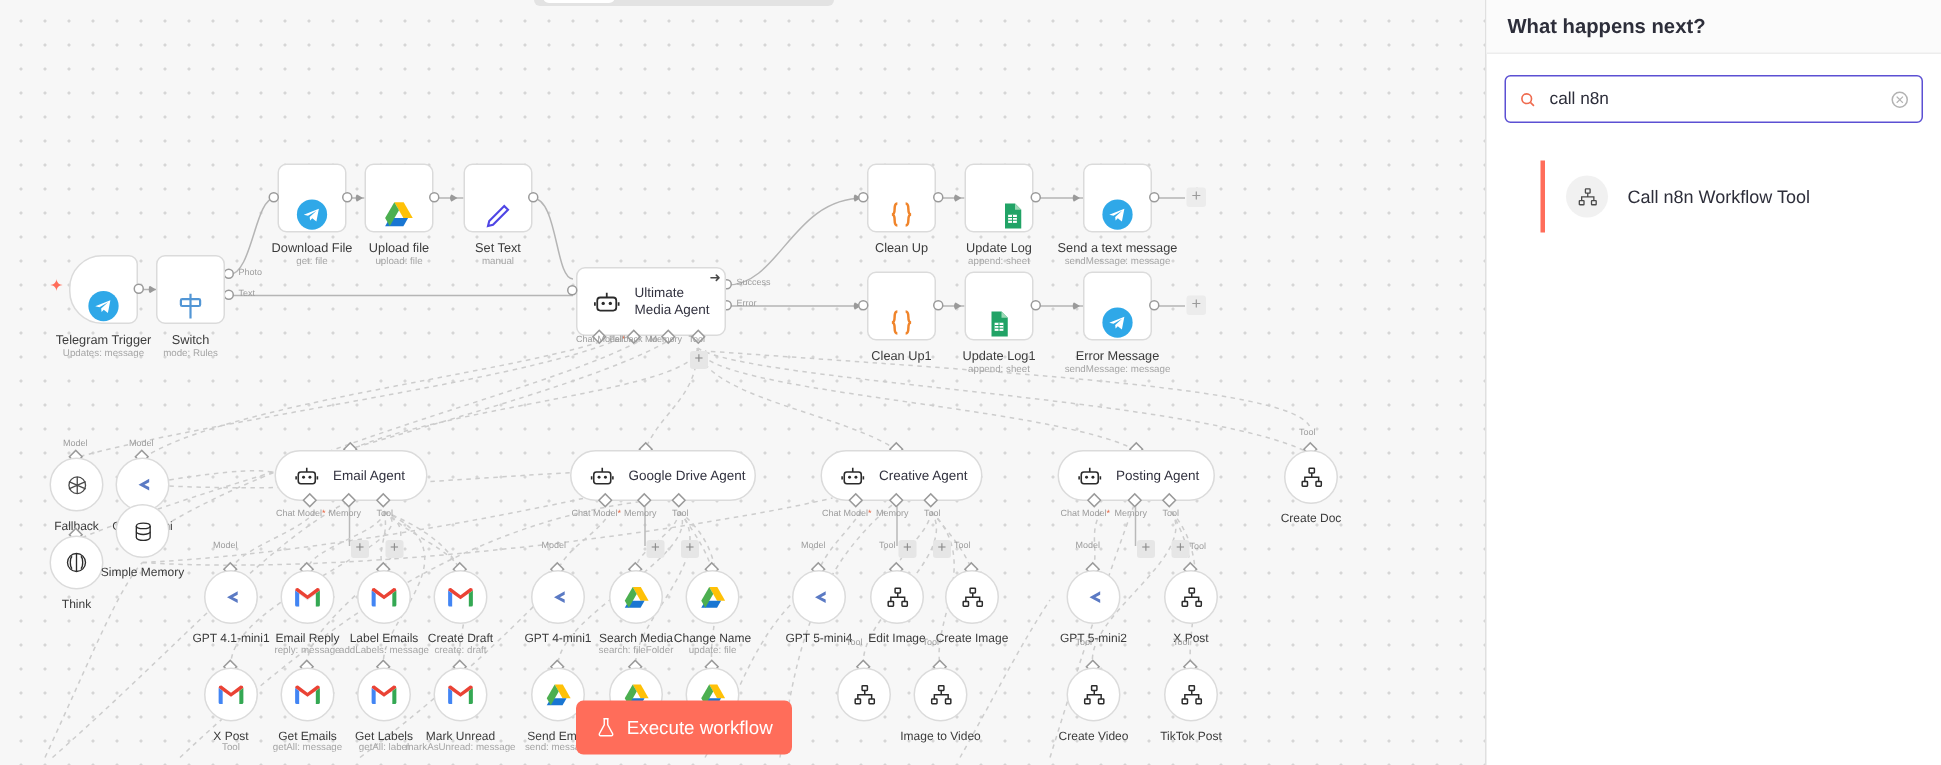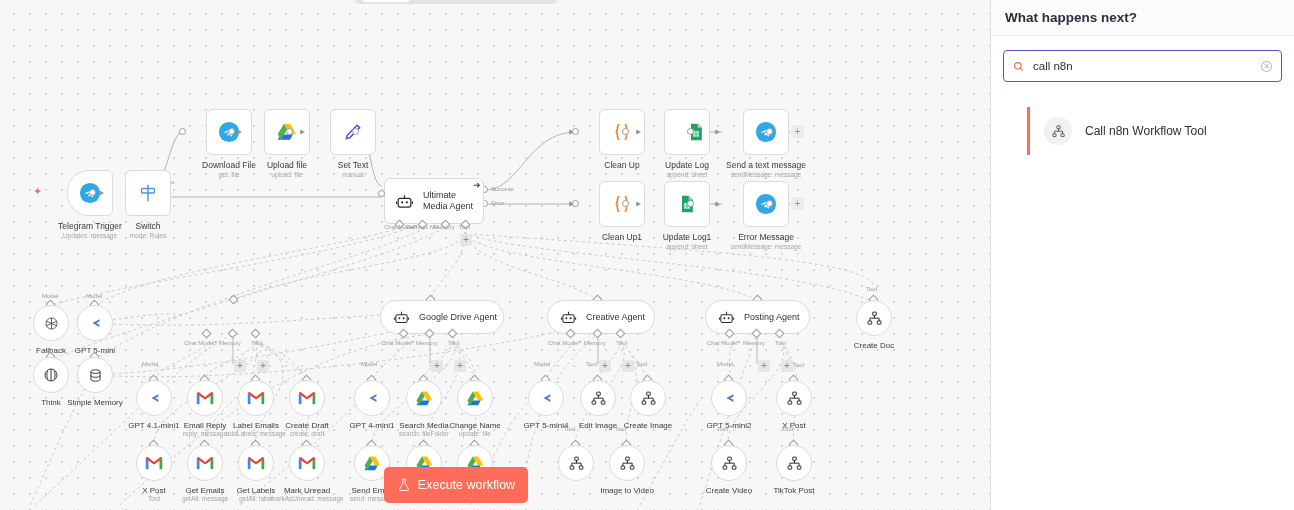--- a/index.html
+++ b/index.html
@@ -35,21 +35,21 @@
     background: #ffffff; border-radius: 4px;
   }
 
   
   .node-rect {
     position: absolute;
     width: 46px; height: 46px;
     background: #fff;
     border: 1px solid #dbdbdb;
     border-radius: 6px;
-    display: flex; align-items: center; justify-content: center; margin-left: 21px;
+    display: flex; align-items: flex-end; justify-content: center;
   }
   .node-rect.trigger { border-radius: 22px 6px 6px 22px; }
   .node-label {
     position: absolute;
     width: 100px;
     left: 50%; transform: translateX(-50%);
     top: 50px;
     text-align: center;
     font-size: 8.5px;
     color: #3b3b3b;
@@ -538,32 +538,43 @@
       <span>
         <svg class="ic" width="18" height="18" viewBox="0 0 24 24" fill="none" stroke="#2b2b2b" stroke-width="1.2">
             <circle cx="12" cy="12" r="8"></circle>
             <path d="M12 4v16M8 6.5c-2 2-2 9 0 11M16 6.5c2 2 2 9 0 11"></path>
           </svg>
       </span>
       <div class="node-label">Think</div>
     </div>
 
     <div class="diamond" style="left:91px; top:353px;"></div>
-    <div class="node-circle" style="left:77px; top:357px;">
+    <div class="node-circle" style="left:77px; top:336px;">
       <span>
         <svg class="ic" width="17" height="17" viewBox="0 0 24 24" fill="none" stroke="#2b2b2b" stroke-width="1.3">
             <ellipse cx="12" cy="6.5" rx="6.5" ry="2.6"></ellipse>
             <path d="M5.5 6.5v11c0 1.4 3 2.6 6.5 2.6s6.5-1.2 6.5-2.6v-11"></path>
             <path d="M5.5 12c0 1.4 3 2.6 6.5 2.6s6.5-1.2 6.5-2.6"></path>
           </svg>
       </span>
       <div class="node-label">Simple Memory</div>
     </div>
 
     <div class="diamond" style="left:230px; top:296px;"></div>
+    <div class="node-agent" style="left:183px; top:300px; width:102px;">
+      <span>
+        <svg class="ic" width="17" height="17" viewBox="0 0 24 24" fill="none" stroke="#2b2b2b" stroke-width="1.5">
+            <rect x="4" y="8" width="16" height="11" rx="2.5"></rect>
+            <circle cx="9" cy="13" r="1.4" fill="#2b2b2b" stroke="none"></circle>
+            <circle cx="15" cy="13" r="1.4" fill="#2b2b2b" stroke="none"></circle>
+            <path d="M12 4v4M2 12v3M22 12v3"></path>
+          </svg>
+      </span>
+      <span class="agent-name">Email Agent</span>
+    </div>
     <div class="diamond" style="left:203px; top:330px;"></div>
     <div class="port-label req" style="left:184px; top:340px;">Chat Model</div>
     <div class="diamond" style="left:229px; top:330px;"></div>
     <div class="port-label" style="left:219px; top:340px;">Memory</div>
     <div class="diamond" style="left:252px; top:330px;"></div>
     <div class="port-label" style="left:251px; top:340px;">Tool</div>
     <div class="plus-btn" style="left:234px; top:360px;">+</div>
     <div class="plus-btn" style="left:257px; top:360px;">+</div>
 
     <div class="port-label" style="left:142px; top:361px;">Model</div>

